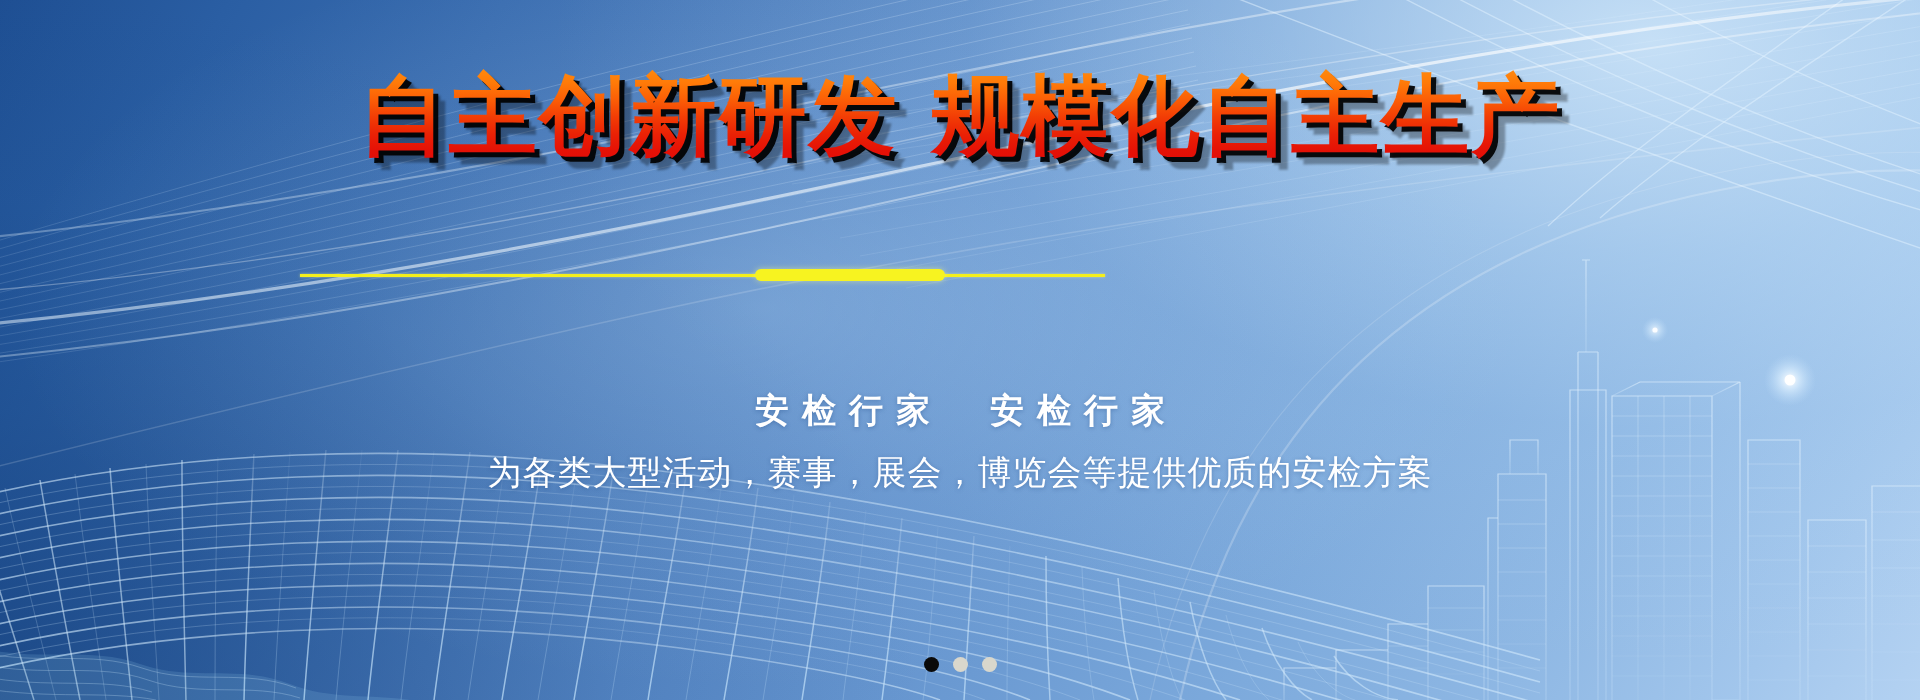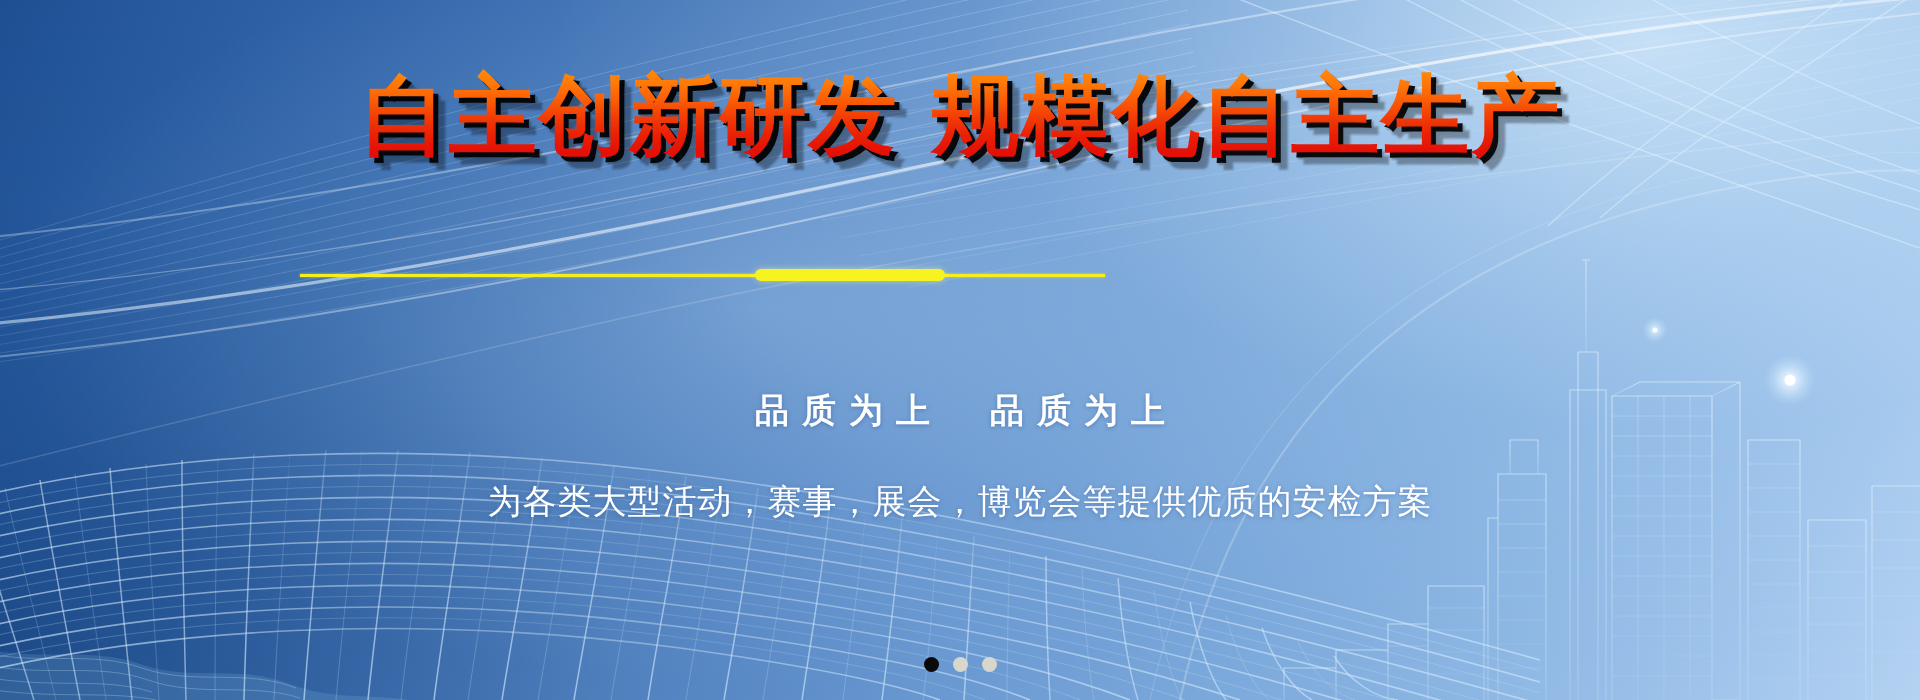--- a/index.html
+++ b/index.html
@@ -158,21 +158,20 @@
     left: 0;
     right: 0;
     top: 450px;
     text-align: center;
     color: #ffffff;
     font-size: 34px;
     font-weight: 500;
     letter-spacing: 1px;
     white-space: nowrap;
     text-shadow: 0 1px 4px rgba(20,60,120,0.35);
-    margin-top: 29px;
   }
 
   #carousel-dots {
     position: absolute;
     left: 0;
     right: 0;
     top: 657px;
     display: flex;
     justify-content: center;
     align-items: center;
@@ -444,21 +443,21 @@
 
   <div id="content">
 
     <div id="headline">自主创新研发 规模化自主生产</div>
 
     <div id="divider-wrap">
       <div id="divider-thin"></div>
       <div id="divider-thick"></div>
     </div>
 
-    <div id="sub-primary">品质为上　品质为上</div>
+    <div id="sub-primary">安检行家　安检行家</div>
 
     <div id="sub-secondary">为各类大型活动，赛事，展会，博览会等提供优质的安检方案</div>
 
     <div id="carousel-dots">
       <span class="dot active"></span>
       <span class="dot inactive"></span>
       <span class="dot inactive"></span>
     </div>
 
   </div>

